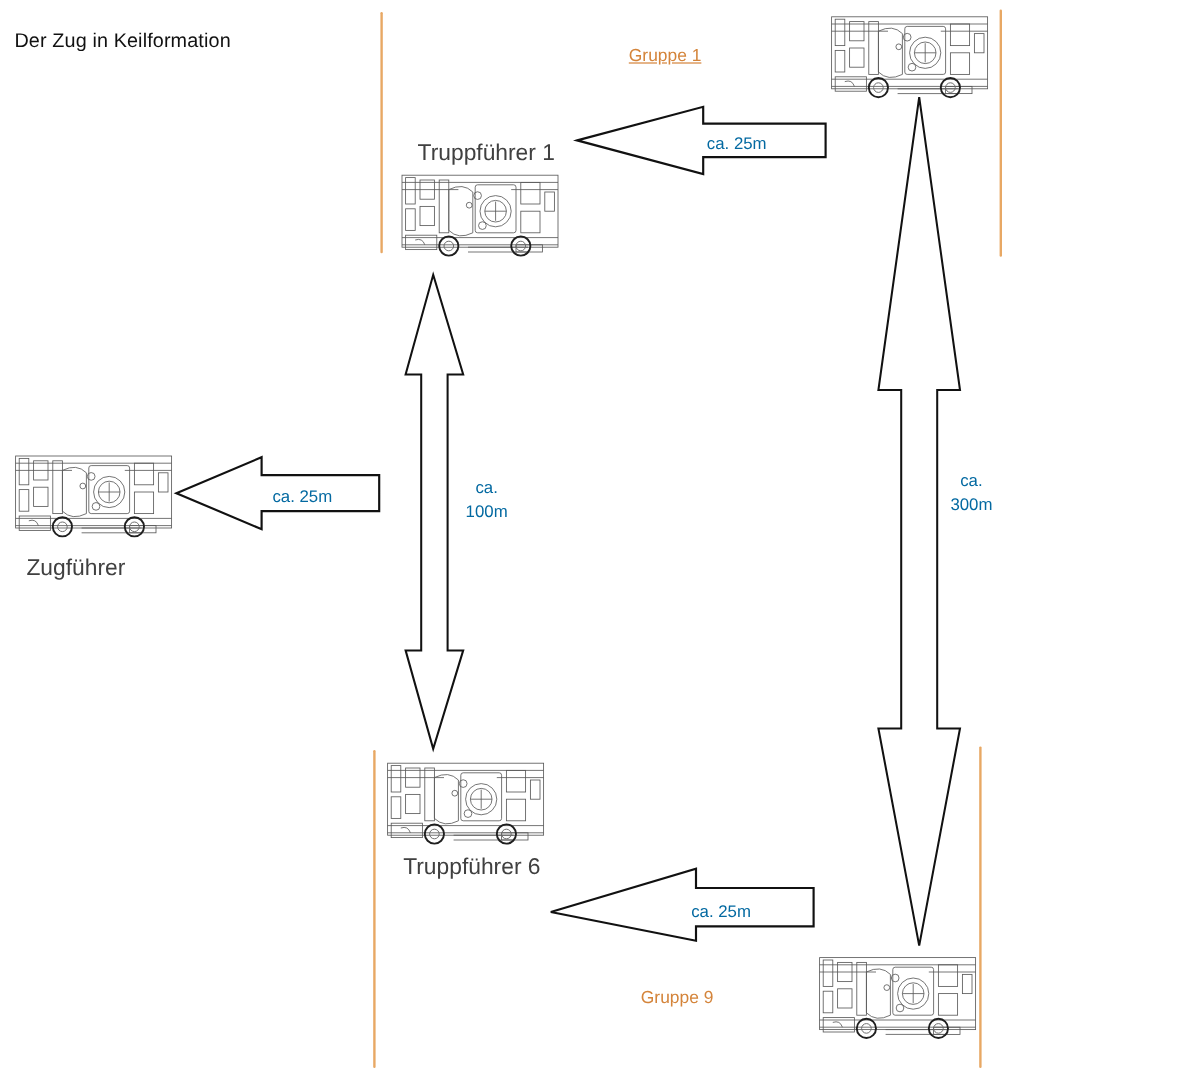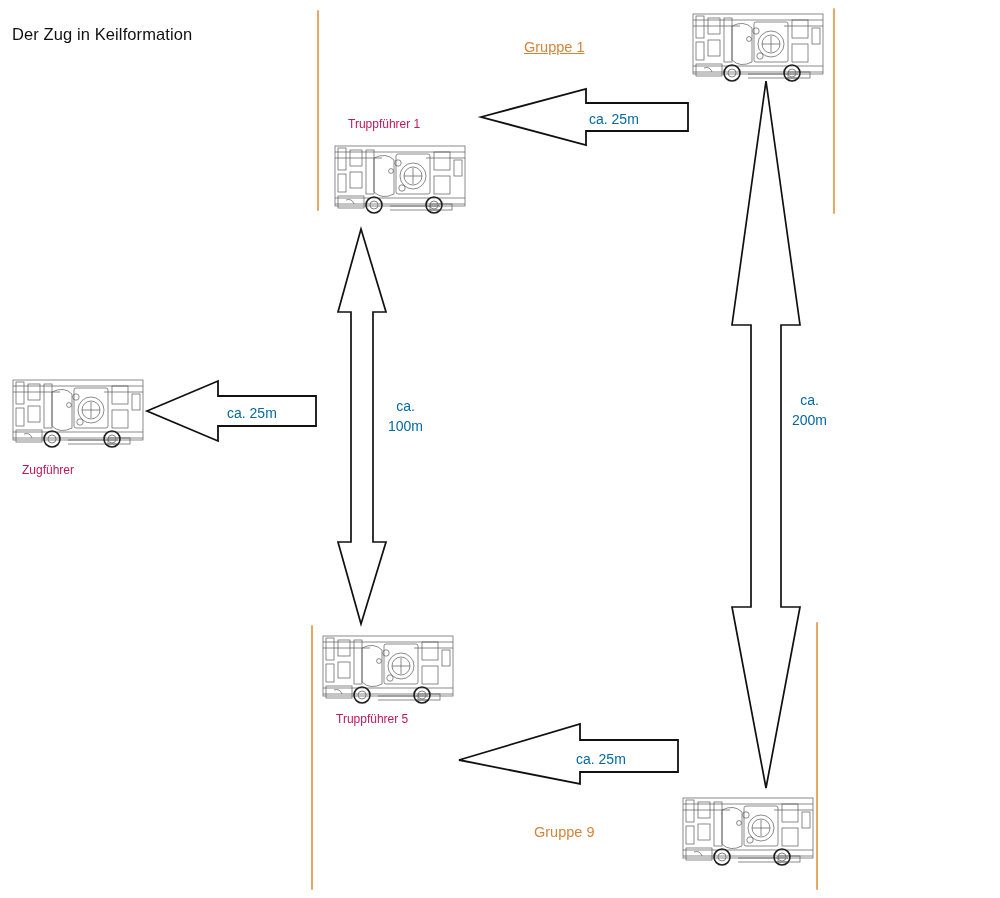--- a/index.html
+++ b/index.html
@@ -13,22 +13,22 @@
   #stage{position:absolute;left:0;top:0;width:1000px;height:898px;}
   .abs{position:absolute;}
   .title{
     left:12px;top:25px;
     font-size:16.5px;
     color:#111111;
     letter-spacing:.1px;
     white-space:nowrap;
   }
   .label{
-    font-size:12px;
-    color:#be185d;
+    font-size:19px;
+    color:#404040;
     white-space:nowrap;
   }
   .grp-label{
     font-size:14.5px;
     color:#d4843a;
     white-space:nowrap;
   }
   .dim-text{
     font-size:14px;
     color:#0369a1;
@@ -164,21 +164,21 @@
       <g fill="none" stroke="#1f1f1f" stroke-width="1.6">
         <circle cx="44" cy="67" r="8"></circle>
           <circle cx="104" cy="67" r="8"></circle>
       </g>
       <g fill="none" stroke="#6a6a6a" stroke-width="0.8">
         <circle cx="44" cy="67" r="4"></circle>
           <circle cx="104" cy="67" r="4"></circle>
       </g>
     </svg>
   </div>
-  <div class="abs label" style="left:336px;top:712px;">Truppführer 5</div>
+  <div class="abs label" style="left:336px;top:712px;">Truppführer 6</div>
 
   <div class="abs" style="left:688px;top:6px;">
     <svg class="veh" width="140" height="80" viewBox="0 0 140 80">
       <g fill="none" stroke="#5a5a5a" stroke-width="0.7">
         <rect x="5" y="8" width="130" height="60"></rect>
         <path d="M5 14 H135 M5 20 H52 M96 20 H135"></path>
         <rect x="8" y="10" width="8" height="22"></rect>
           <rect x="8" y="36" width="8" height="18"></rect>
         <rect x="20" y="12" width="12" height="16"></rect>
           <rect x="20" y="34" width="12" height="16"></rect>
@@ -286,16 +286,16 @@
 
   <div class="abs" style="left:724px;top:80px;">
     <svg width="84" height="710" viewBox="0 0 84 710">
       <path d="M42 1
                L76 245 L57 245 L57 527 L76 527 L42 708
                L8 527 L27 527 L27 245 L8 245 Z" fill="#ffffff" stroke="#111111" stroke-width="1.7" stroke-linejoin="miter"></path>
     </svg>
   </div>
   <div class="abs dim-text" style="left:792px;top:390px;">
     <div>ca.</div>
-    <div>200m</div>
+    <div>300m</div>
   </div>
 
 </div>
 
 </body></html>

